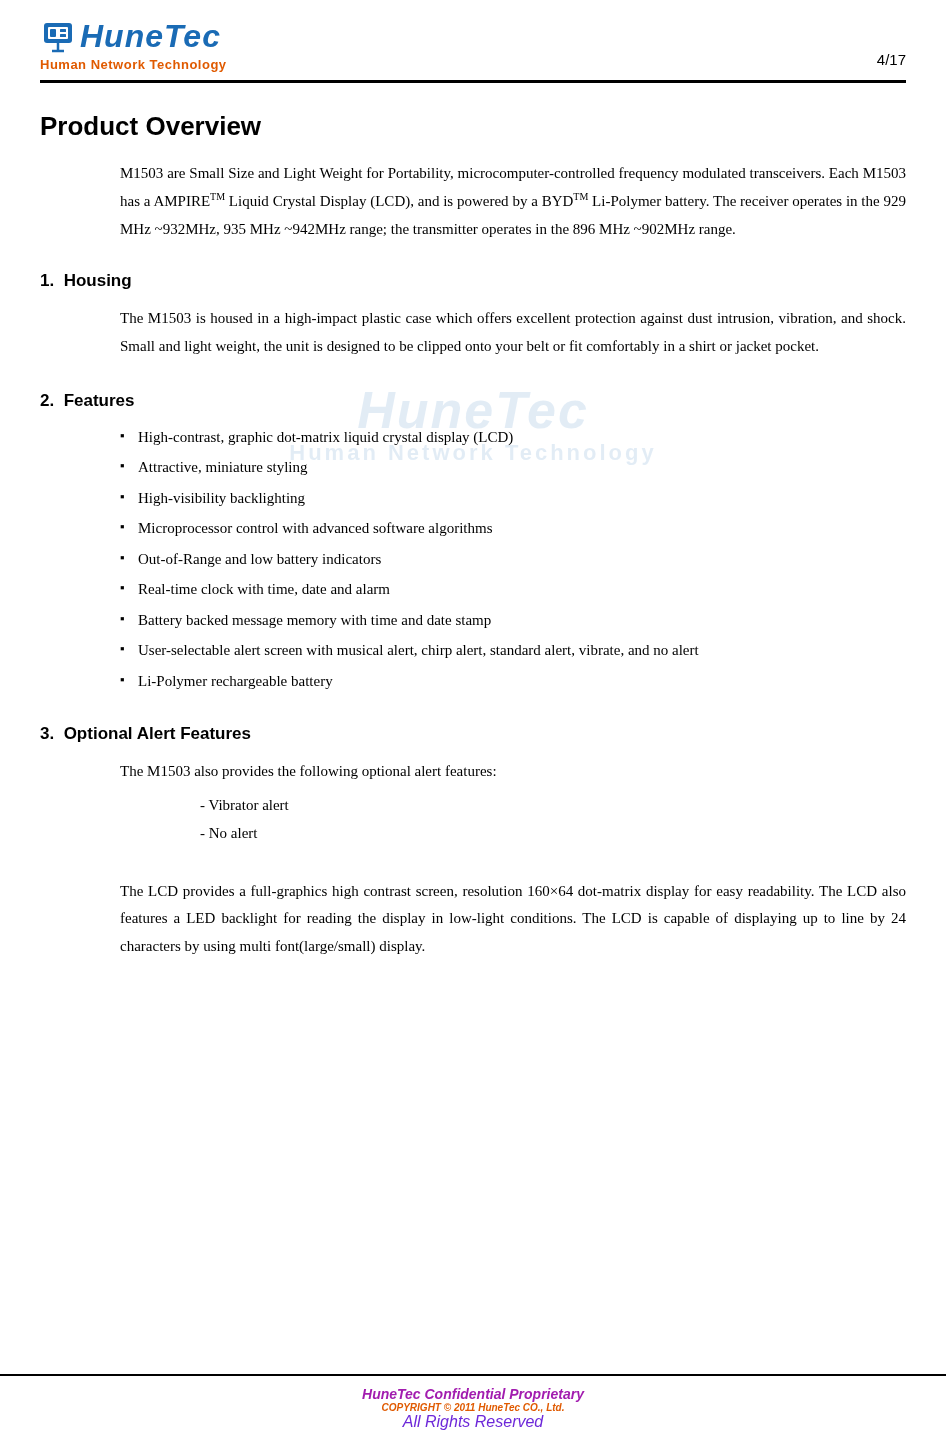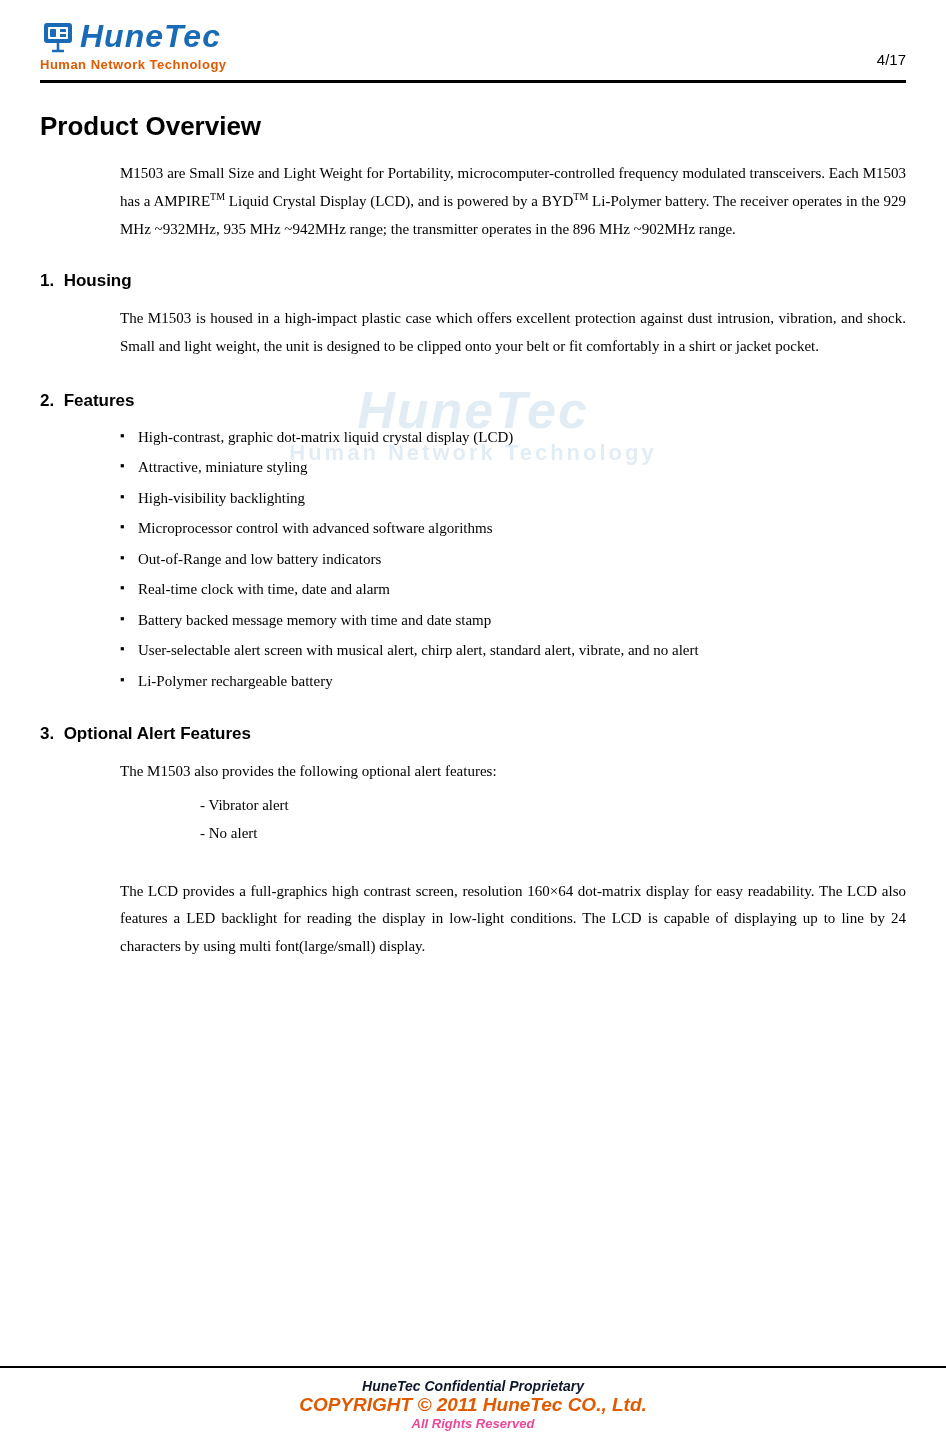--- a/index.html
+++ b/index.html
@@ -182,35 +182,35 @@
       right: 0;
       border-top: 2px solid #000;
       padding: 10px 40px;
       text-align: center;
     }
     .footer-line1 {
       font-size: 14px;
       font-weight: 700;
       font-style: italic;
       font-family: Arial, sans-serif;
-      color: #0f172a;
+      color: #a21caf;
     }
     .footer-line2 {
-      font-size: 19px;
+      font-size: 10px;
       font-weight: 700;
       font-style: italic;
       font-family: Arial, sans-serif;
       color: #e05a00;
     }
     .footer-line3 {
-      font-size: 13px;
-      font-weight: 700;
-      font-style: italic;
-      font-family: Arial, sans-serif;
-      color: #ec4899;
+      font-size: 16px;
+      font-weight: 400;
+      font-style: italic;
+      font-family: Arial, sans-serif;
+      color: #6d28d9;
     }
   </style>
 </head>
 <body>
 
 <div class="page-wrapper">
 
   <div class="watermark">
     <div class="watermark-top">HuneTec</div>
     <div class="watermark-bottom">Human Network Technology</div>

